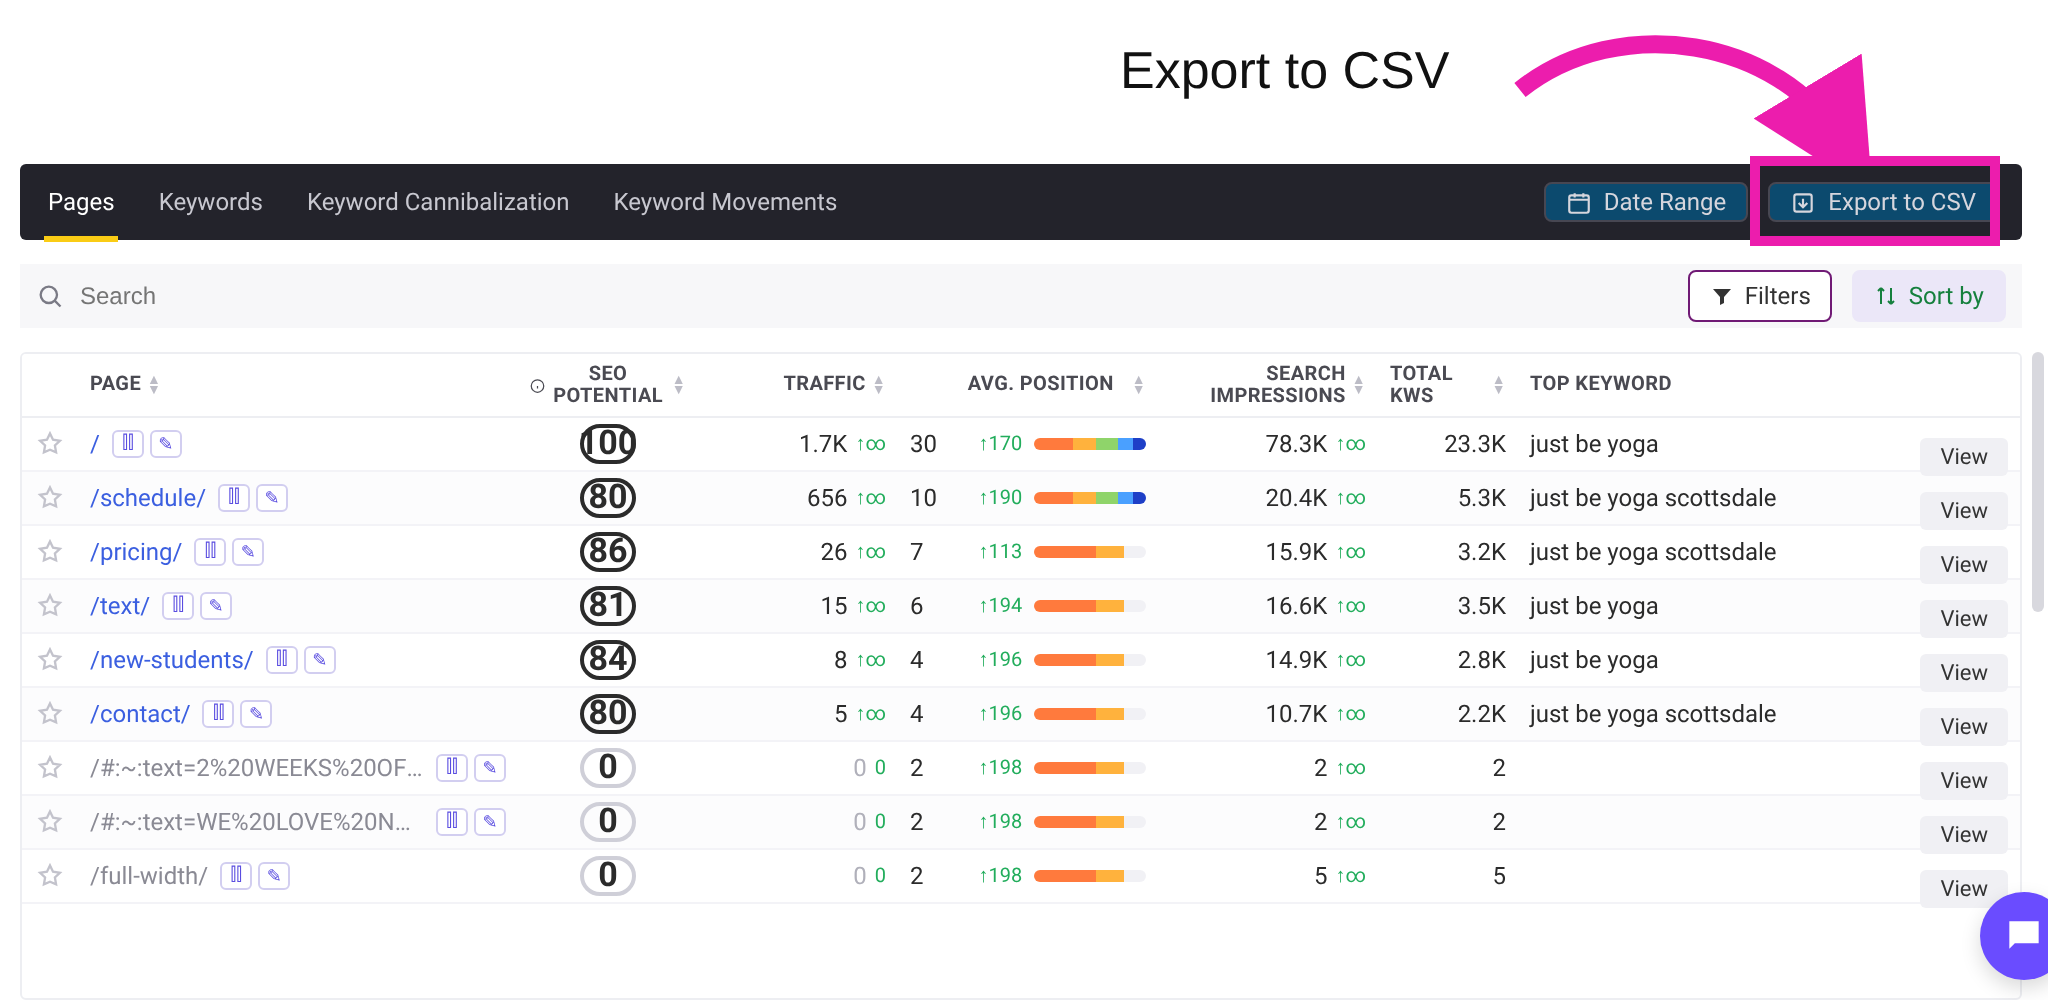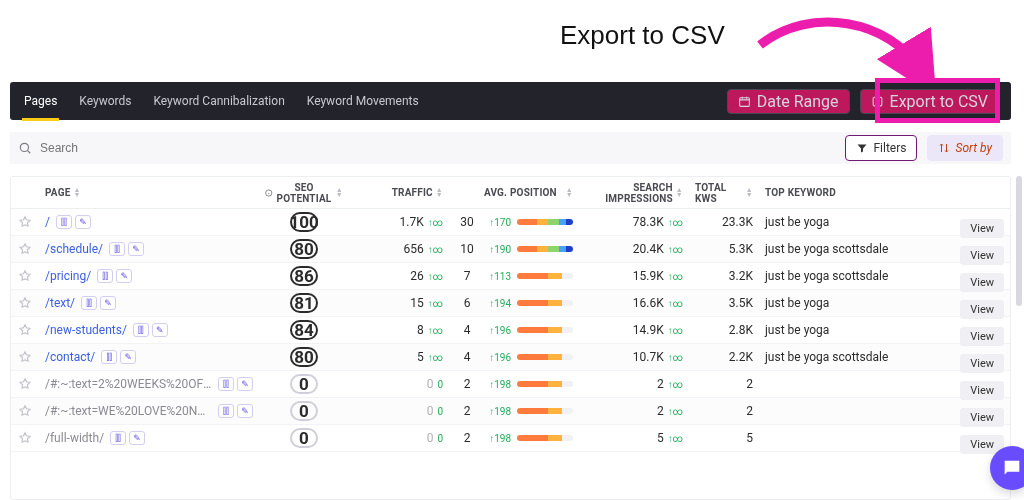--- a/index.html
+++ b/index.html
@@ -10,31 +10,31 @@
   .annotation-arrow { position:absolute; top:10px; left:750px; pointer-events:none; }
   .annotation-box { position:absolute; top:78px; left:875px; width:125px; height:45px; border:5px solid #ec1dad; pointer-events:none; z-index:50;}
 
   
   .tabs-bar { position:absolute; top:82px; left:10px; right:13px; height:38px; background:#23232b; display:flex; align-items:center; padding:0 12px; color:#c8c8d0; justify-content:space-between; border-radius:3px; z-index:5;}
   .tabs-left { display:flex; gap:18px; align-items:center; height:100%; }
   .tab { color:#c8c8d0; cursor:pointer; font-size:12px; padding:0 2px; height:100%; display:flex; align-items:center; position:relative;}
   .tab.active { color:#fff; }
   .tab.active::after { content:""; position:absolute; bottom:-1px; left:0; right:0; height:3px; background:#facc15; }
   .tabs-right { display:flex; gap:10px; align-items:center; }
-  .btn { display:flex; align-items:center; gap:6px; padding:2px 10px; border:1px solid #474752; border-radius:4px; background:#be185d; color:#d6d6dd; cursor:pointer; font-size:16px;}
+  .btn { display:flex; align-items:center; gap:6px; padding:2px 10px; border:1px solid #474752; border-radius:4px; background:#0c4a6e; color:#d6d6dd; cursor:pointer; font-size:12px;}
   .btn svg { width:13px; height:13px; }
 
   
   .search-row { position:absolute; top:132px; left:10px; right:13px; height:32px; display:flex; align-items:center; justify-content:space-between; padding:0 8px; background:#f7f7f9; }
   .search-left { display:flex; align-items:center; gap:8px; color:#7a7a85; }
   .search-left svg { width:14px; height:14px; }
   .search-left input { border:none; background:transparent; outline:none; font-size:12px; color:#b91c1c; width:200px;}
   .search-right { display:flex; gap:10px; }
   .btn-lite { display:flex; align-items:center; gap:5px; padding:5px 10px; border:1px solid #701a75; background:#fff; border-radius:4px; font-size:12px; cursor:pointer; color:#333;}
-  .btn-sort { background:#ebe7f8; border-color:#ebe7f8; color:#c2410c;font-style:italic; }
+  .btn-sort { background:#ebe7f8; border-color:#ebe7f8; color:#15803d; }
 
   
   .table-wrap { position:absolute; top:176px; left:10px; right:13px; bottom:0; overflow:hidden; border:1px solid #edeef2; border-radius:3px;}
   .thead { display:flex; align-items:center; height:32px; background:#fff; border-bottom:1px solid #edeef2; font-size:10px; font-weight:700; color:#4a4a52; text-transform:uppercase; letter-spacing:0.2px;}
   .th, .td { padding:0 6px; display:flex; align-items:center; }
   .sort-arrows { display:inline-flex; flex-direction:column; margin-left:3px; line-height:5px; color:#bcbcc6; font-size:7px;}
 
   .col-star   { width:28px; justify-content:center;}
   .col-page   { width:220px; }
   .col-seo    { width:90px; justify-content:center;}
@@ -55,21 +55,21 @@
   .mini-icons { display:inline-flex; gap:3px; margin-left:6px;}
   .mini-icon { width:16px; height:14px; border:1px solid #d2cef0; border-radius:3px; display:flex; align-items:center; justify-content:center; color:#5a4de0; font-size:9px; background:#fff;}
 
   .seo-ring { width:28px; height:20px; border:2px solid #2b2b2b; border-radius:14px; display:flex; align-items:center; justify-content:center; font-weight:700; font-size:17px;}
   .seo-ring.grey { border-color:#cfcfd8; }
 
   .num { color:#2b2b2b; }
   .num-grey { color:#b0b0ba;}
   .trend { color:#22ad5c; font-size:10px; margin-left:4px; display:inline-flex; align-items:center; gap:2px;}
 
-  .avgpos-num { width:26px; text-align:center; display:inline-block;}
+  .avgpos-num { width:26px; text-align:left; display:inline-block;}
   .bar { width:60px; height:6px; border-radius:3px; background:linear-gradient(to right,#ff7a3d 0 35%,#ffb23d 35% 55%,#8fd46a 55% 75%,#4aa0ff 75% 88%,#1e3fc7 88% 100%); display:inline-block;}
   .bar.half { background:linear-gradient(to right,#ff7a3d 0 55%,#ffb23d 55% 80%,#f1f1f5 80% 100%); }
 
   .btn-view { padding:3px 10px; background:#f0f0f4; border-radius:3px; font-size:11px; cursor:pointer; color:#333;}
   .scrollbar { position:absolute; right:2px; top:176px; width:6px; height:130px; background:#d8d8de; border-radius:3px;}
   .chat-bubble { position:absolute; bottom:10px; right:-10px; width:44px; height:44px; border-radius:50%; background:#6a4cff; display:flex; align-items:center; justify-content:center; color:#fff; box-shadow:0 4px 10px rgba(0,0,0,0.15);}
 </style>
 </head>
 <body>
 

